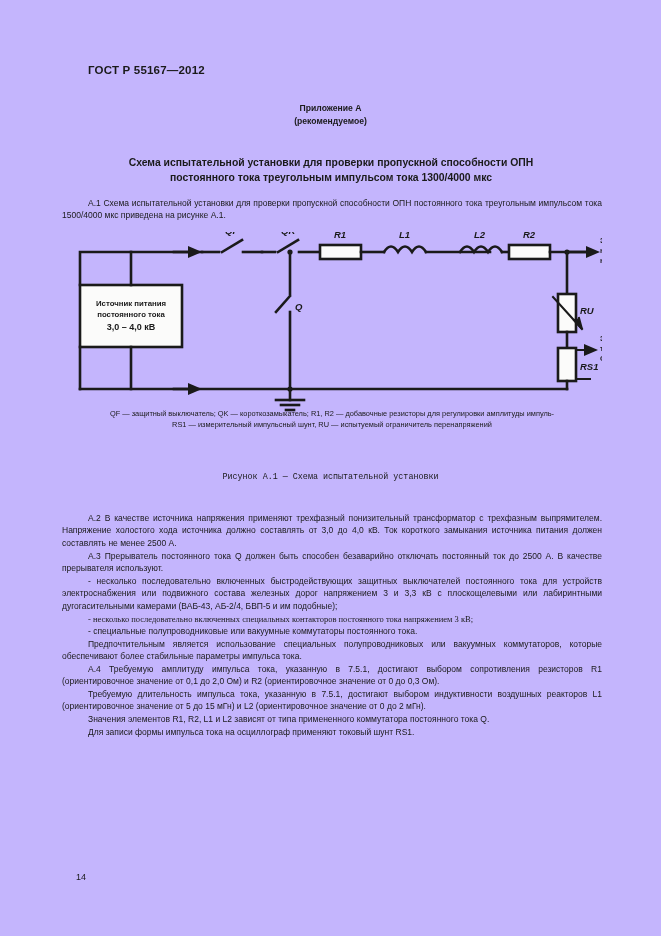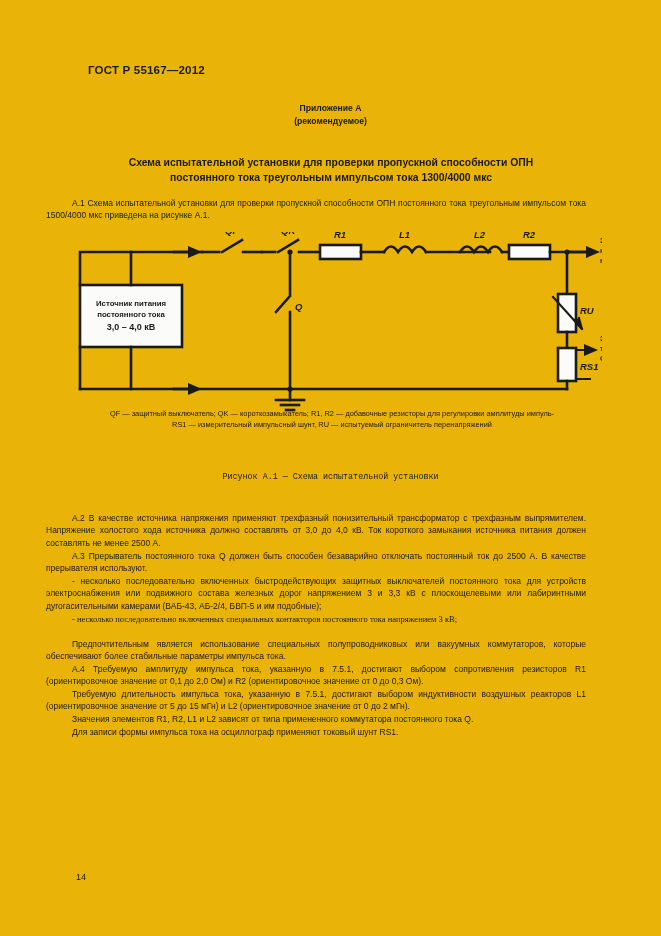--- a/index.html
+++ b/index.html
@@ -8,21 +8,21 @@
     background: #ffffff;
   }
   body {
     font-family: "Liberation Sans", sans-serif;
     color: #1a1a1a;
   }
   #page {
     position: relative;
     width: 661px;
     height: 936px;
-    background: #eab308;
+    background: #c4b5fd;
     overflow: hidden;
   }
   .gost-header {
     position: absolute;
     left: 88px;
     top: 64px;
     font-size: 11.5px;
     font-weight: bold;
     letter-spacing: 0.2px;
   }
@@ -42,21 +42,21 @@
     left: 88px;
     width: 486px;
     top: 155px;
     text-align: center;
     font-size: 10.4px;
     font-weight: bold;
     line-height: 15px;
   }
   .para {
     position: absolute;
-    left: 46px;
+    left: 62px;
     width: 540px;
     font-size: 8.5px;
     line-height: 12.4px;
     text-align: justify;
   }
   .para.nojust { text-align: left; }
   .indent { display: inline-block; width: 26px; }
 
   
   #schematic {
@@ -233,20 +233,23 @@
   </div>
 
   <div class="para" style="top:575px;">
     <span class="indent"></span><span>-  несколько последовательно включенных быстродействующих защитных выключателей постоянного тока для устройств электроснабжения или подвижного состава железных дорог напряжением 3 и 3,3 кВ с плоскощелевыми или лабиринтными дугогасительными камерами (ВАБ-43, АБ-2/4, БВП-5 и им подобные);</span>
   </div>
 
   <div class="para" style="top:613px;font-family:Liberation Serif, serif;">
     <span class="indent"></span><span>-  несколько последовательно включенных специальных контакторов постоянного тока напряжением 3 кВ;</span>
   </div>
 
+  <div class="para nojust" style="top:625px;">
+    <span class="indent"></span><span>-  специальные полупроводниковые или вакуумные коммутаторы постоянного тока.</span>
+  </div>
 
   <div class="para" style="top:638px;">
     <span class="indent"></span><span>Предпочтительным является использование специальных полупроводниковых или вакуумных коммутаторов, которые обеспечивают более стабильные параметры импульса тока.</span>
   </div>
 
   <div class="para" style="top:663px;">
     <span class="indent"></span><span>А.4  Требуемую амплитуду импульса тока, указанную в 7.5.1, достигают выбором сопротивления резисторов R1 (ориентировочное значение от 0,1 до 2,0 Ом) и R2 (ориентировочное значение от 0 до 0,3 Ом).</span>
   </div>
 
   <div class="para" style="top:688px;">

